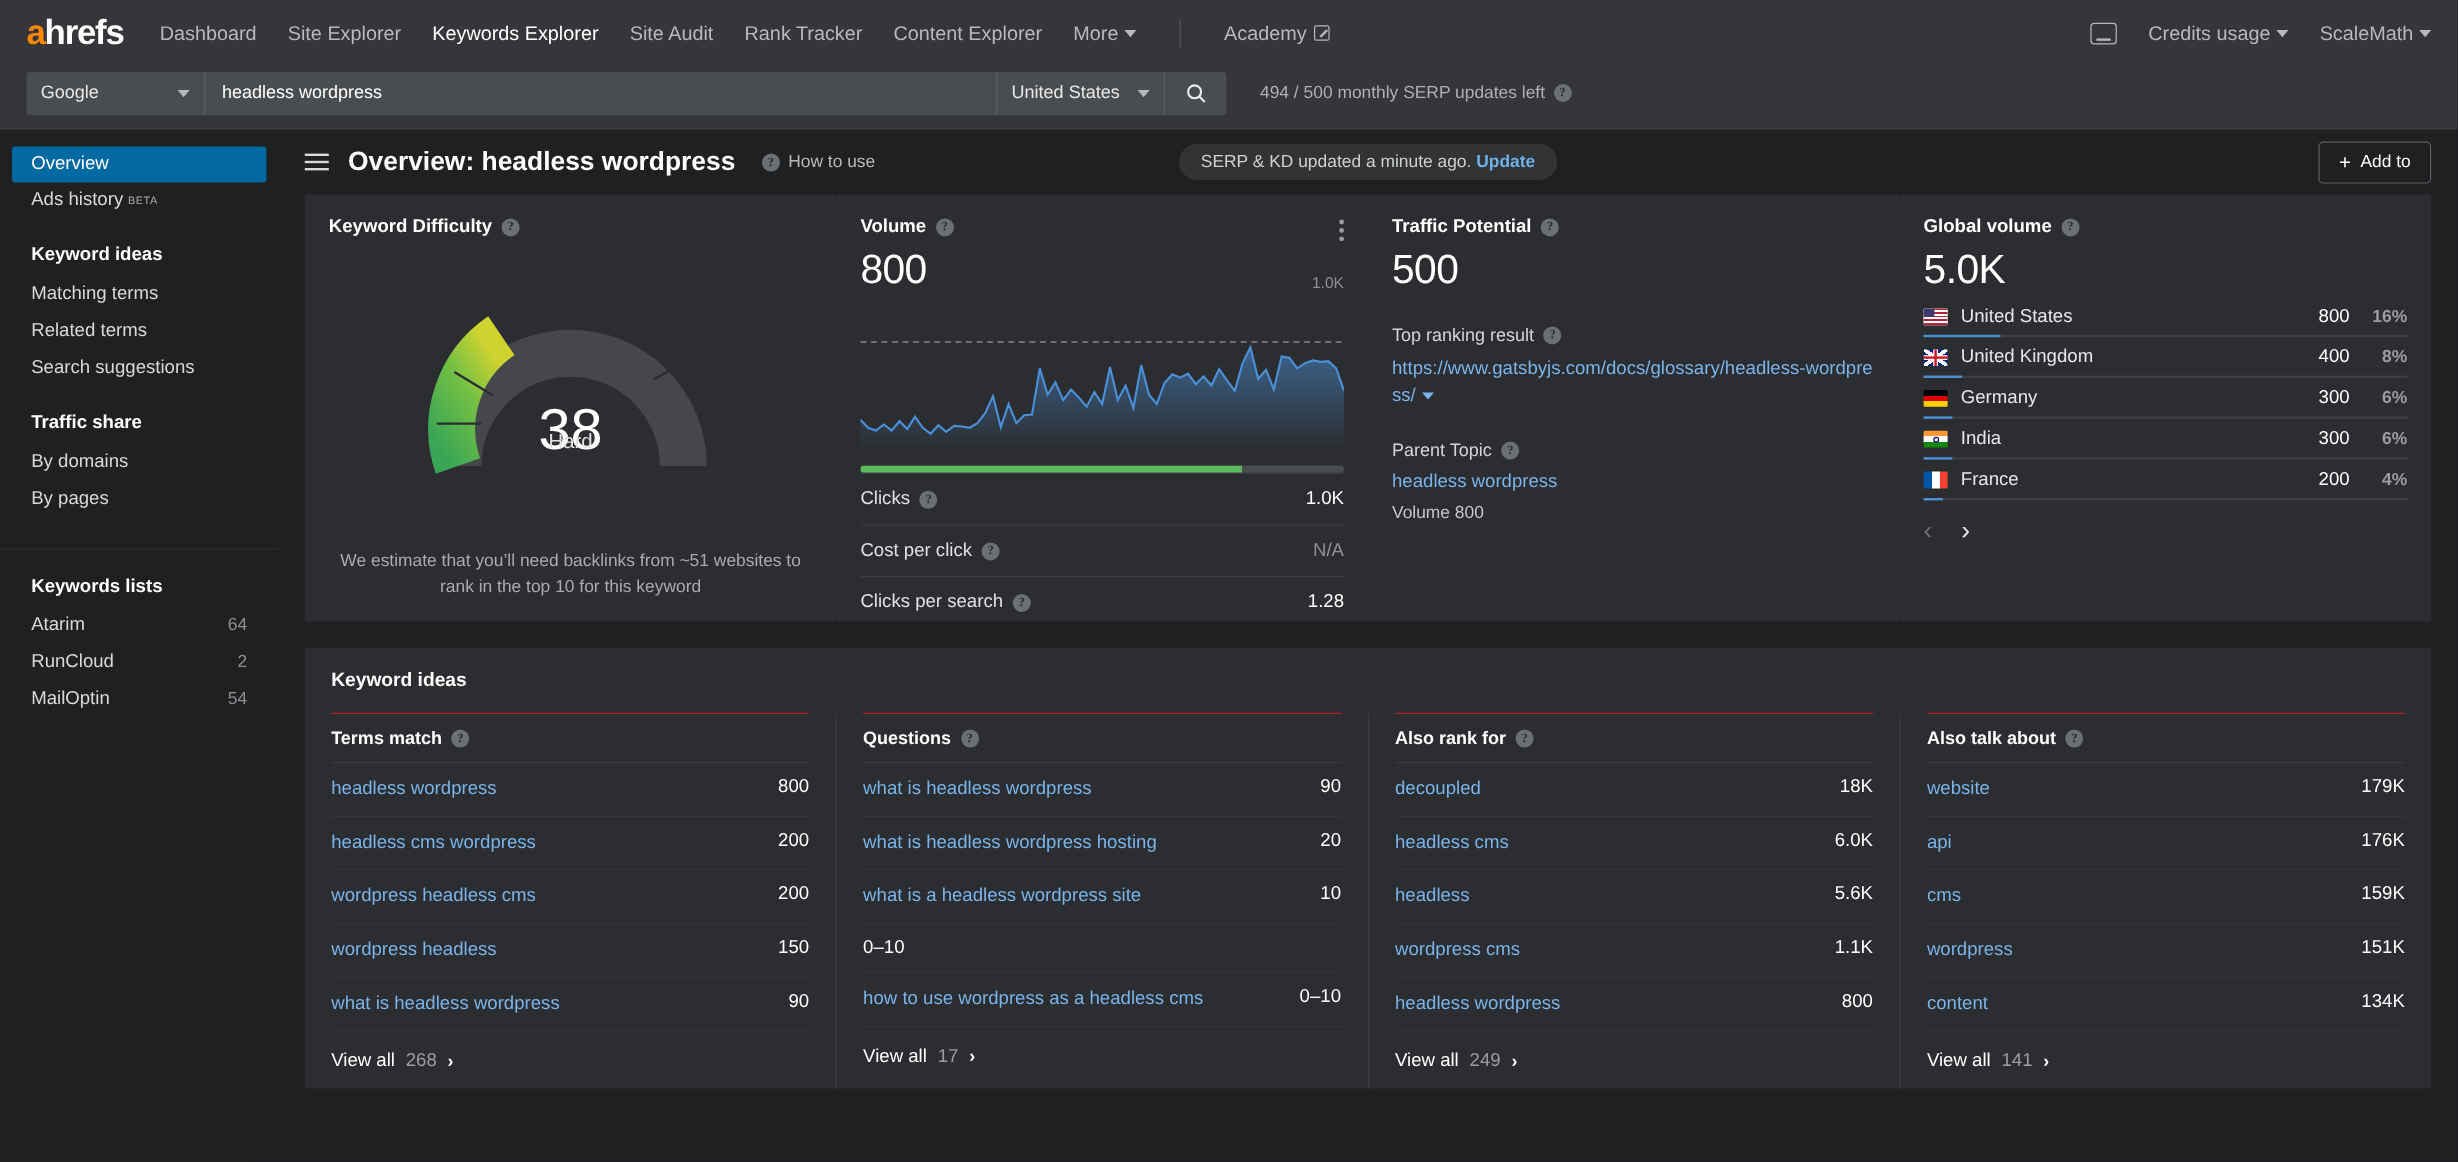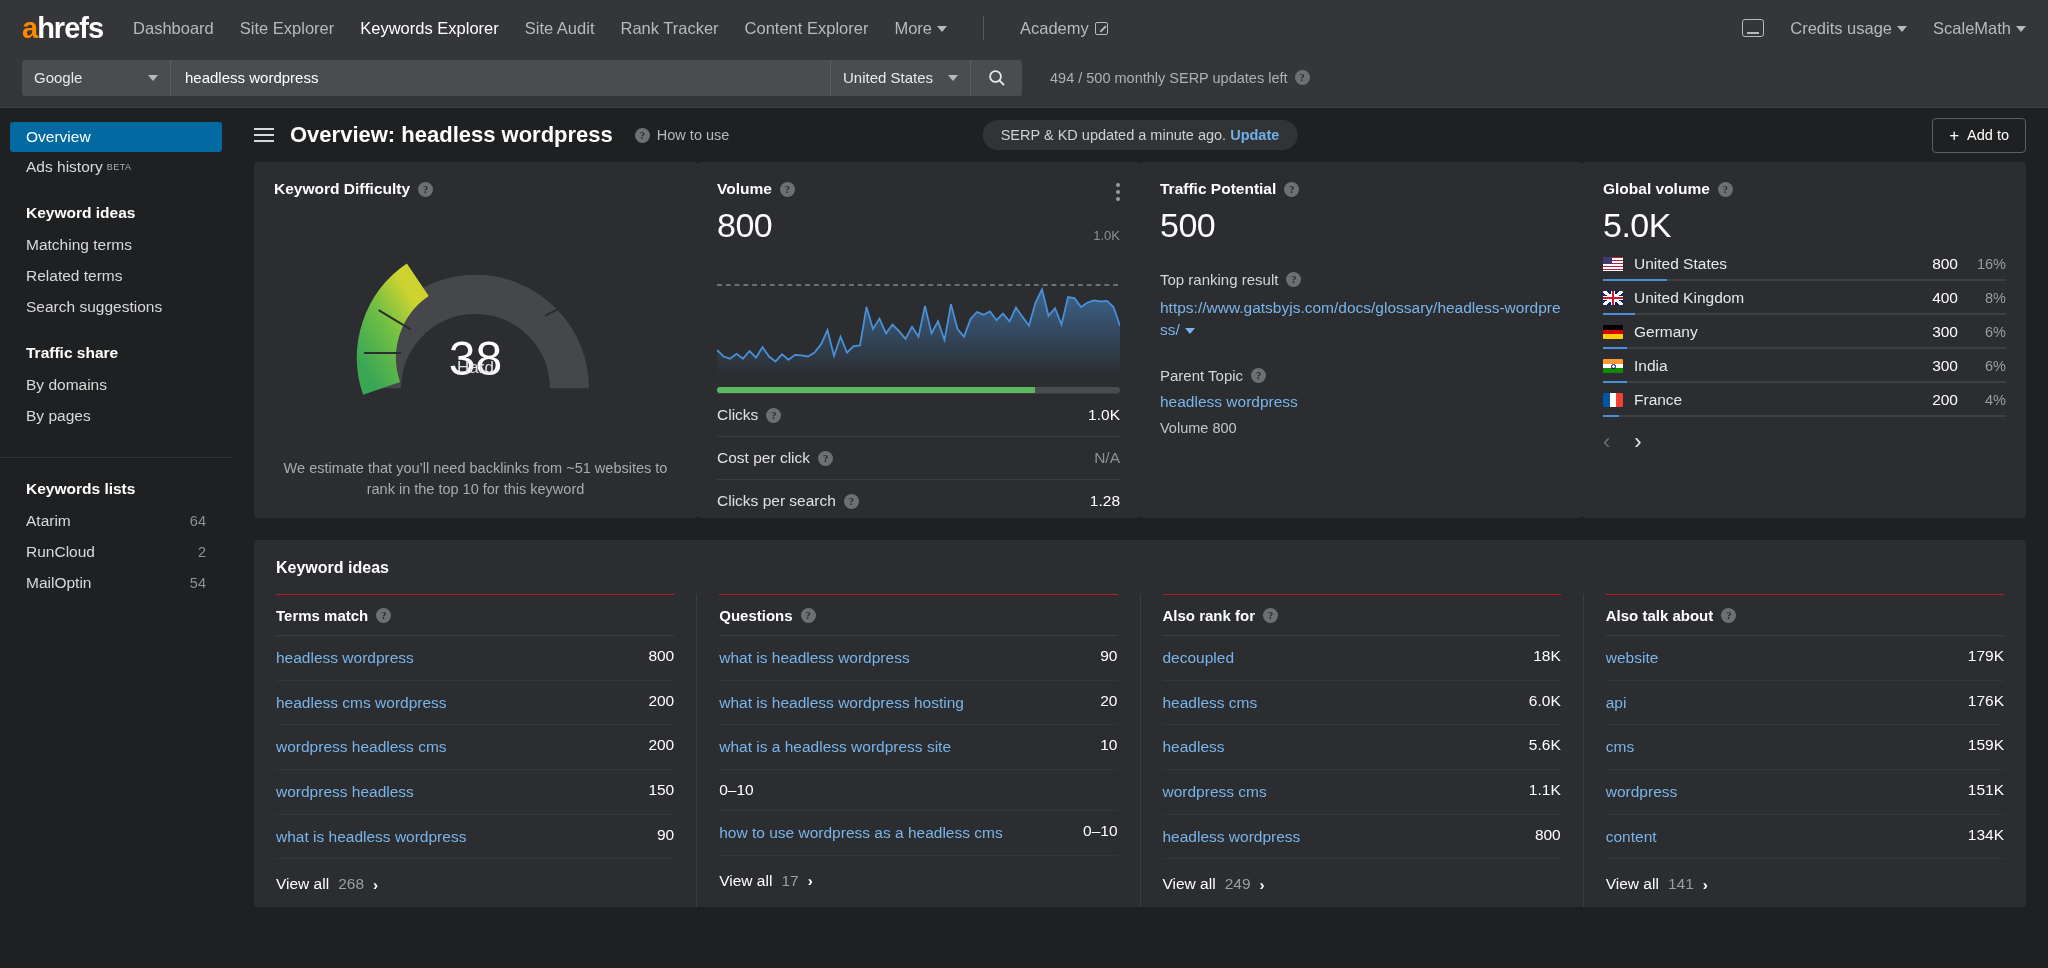--- a/index.html
+++ b/index.html
@@ -140,21 +140,21 @@
   .tp-url .dd { display:inline-block; border-left:5px solid transparent; border-right:5px solid transparent; border-top:6px solid #79b4ea; vertical-align:middle; margin-left:5px;}
   .tp-topic { font-size:15.5px; color:#79b4ea; margin-top:9px; cursor:pointer;}
   .tp-vol { font-size:14.5px; color:#c4c6c8; margin-top:9px; }
 
   
   .gv-row { margin-top: 4px; }
   .gv-line { display:flex; align-items:center; height:30px; font-size:15.5px; }
   .flag { width:20px; height:14px; margin-right:11px; border-radius:1px; flex-shrink:0; overflow:hidden; position:relative; }
   .gv-name { flex:1; color:#e6e7e8; }
   .gv-vol { width:52px; text-align:right; color:#fff; }
-  .gv-pct { width:48px; text-align:right; color:#9b9d9f; font-size:14.5px; }
+  .gv-pct { width:48px; text-align:right; color:#9b9d9f; font-size:14.5px;font-weight:bold; }
   .gv-bar { height:2px; background:#3d3f42; position:relative; margin-bottom:2px;}
   .gv-bar i { position:absolute; left:0; top:0; height:2px; background:#4a90d9; }
   .gv-nav { display:flex; gap:24px; margin-top:14px; align-items:center; }
   .arw { font-size:22px; cursor:pointer; line-height:1; }
   .arw.dis { color:#6a6d70; }
   .arw.en { color:#e8e8e8; }
 
   
   .f-us { background:#fff; }
   .f-us .s1{position:absolute;left:0;right:0;top:0;height:100%;background:repeating-linear-gradient(to bottom,#b22234 0,#b22234 1.5px,#fff 1.5px,#fff 3px);}

